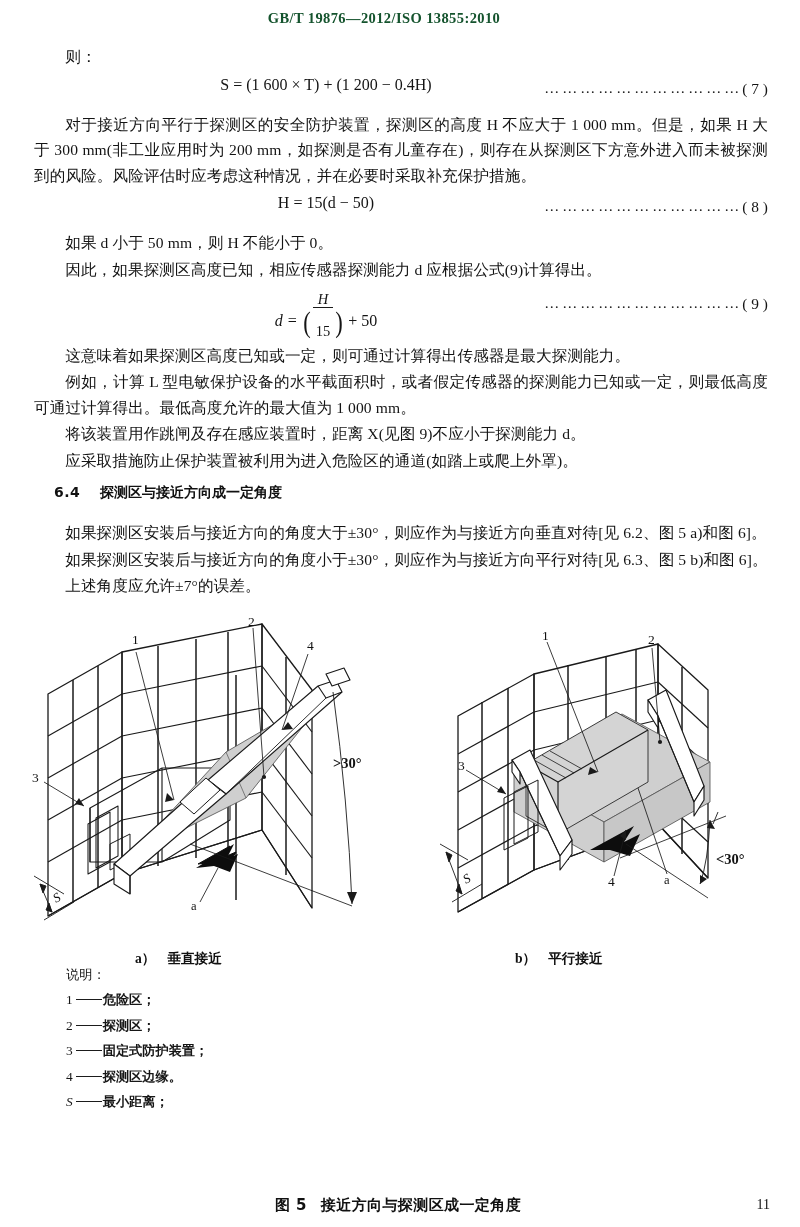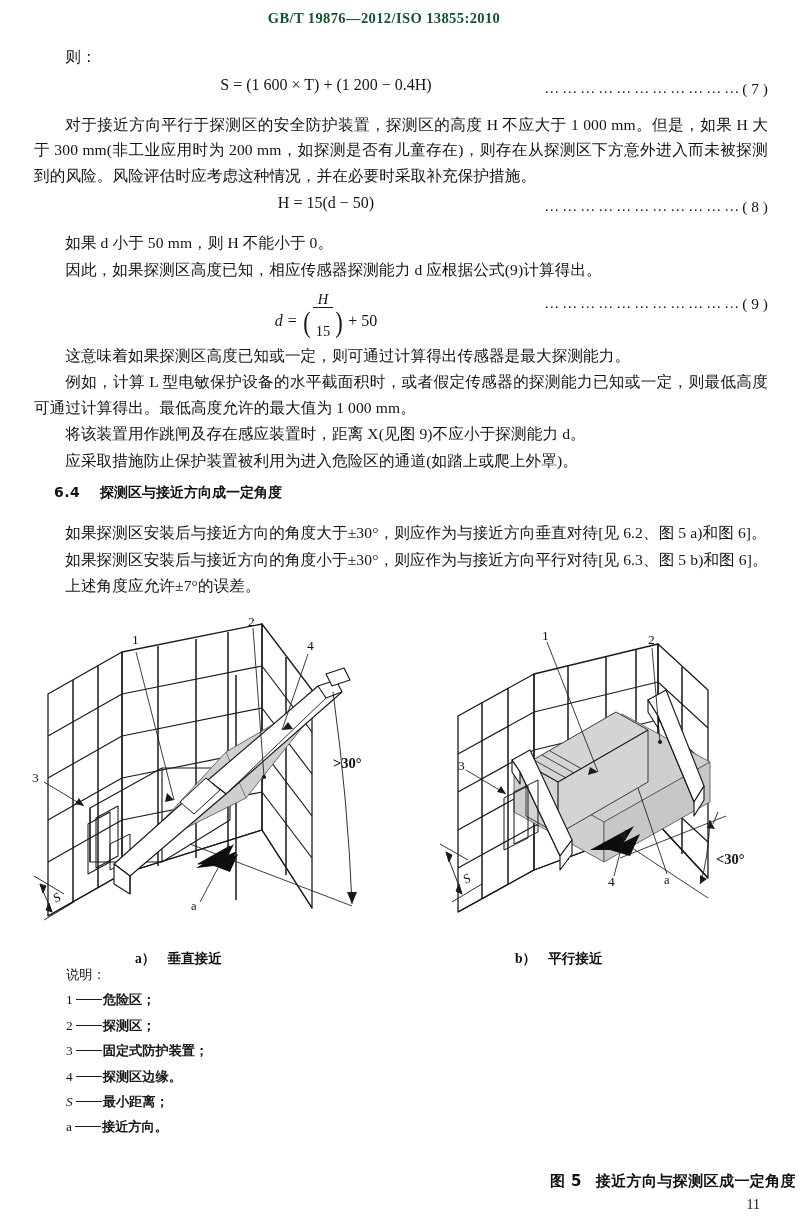--- a/index.html
+++ b/index.html
@@ -200,37 +200,37 @@
     display: inline-block;
     width: 26px;
     border-top: 1.5px solid #1b1b1b;
     vertical-align: 4px;
     margin: 0 1px 0 3px;
   }
 
   
   .fig-caption {
     position: absolute;
-    top: 1172px;
+    top: 1196px;
     left: 0;
     width: 796px;
-    text-align: right;
+    text-align: center;
     font-family: "DejaVu Sans", "Liberation Sans", sans-serif;
     font-weight: bold;
     font-size: 15px;
     color: #111;
     letter-spacing: 0.4px;
   }
   .fig-caption .cno { margin-right: 14px; }
 
   
   .pageno {
     position: absolute;
     bottom: 14px;
-    right: 40px;
+    right: 30px;
     font-family: "Liberation Serif", "DejaVu Serif", serif;
     font-size: 14px;
     color: #111;
   }
 
   svg { display: block; }
 </style>
 </head>
 <body>
 
@@ -529,23 +529,20 @@
     </div>
     <div class="item">
       <span class="key">3</span><span class="dash"></span><span>固定式防护装置；</span>
     </div>
     <div class="item">
       <span class="key">4</span><span class="dash"></span><span>探测区边缘。</span>
     </div>
     <div class="item">
       <span class="key ital">S</span><span class="dash"></span><span>最小距离；</span>
     </div>
-    <div class="item">
-      <span class="key">a</span><span class="dash"></span><span>接近方向。</span>
-    </div>
   </div>
 
   <div class="fig-caption">
     <span class="cno">图 5</span><span>接近方向与探测区成一定角度</span>
   </div>
 
   <div class="pageno">11</div>
 
 </div>
 

